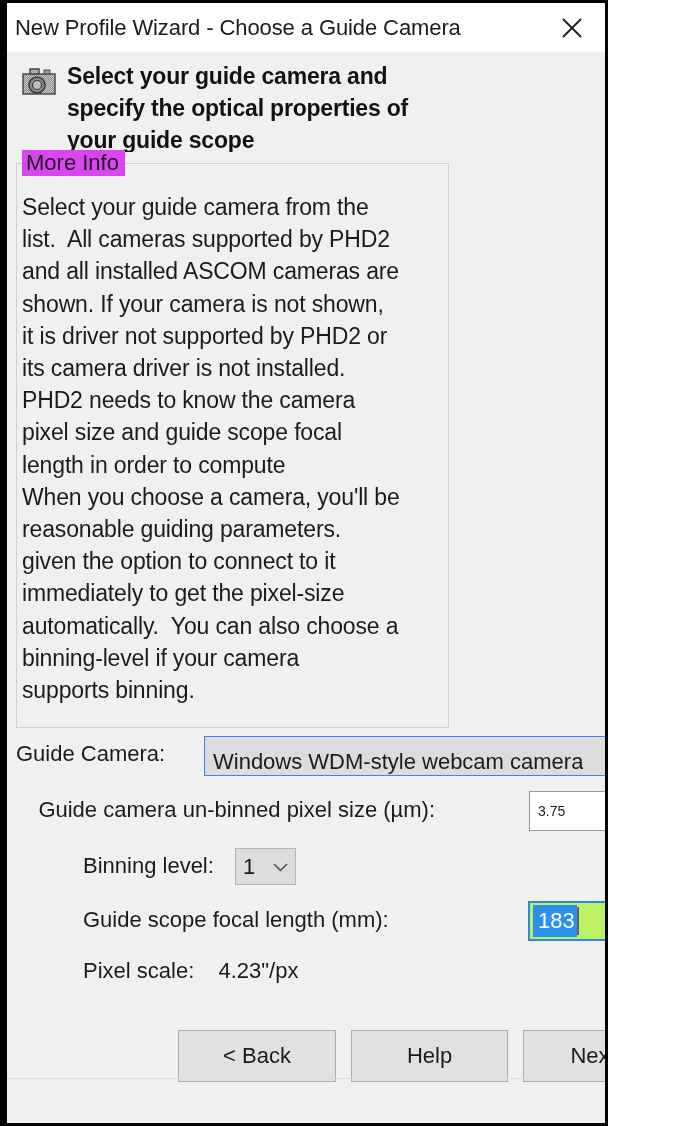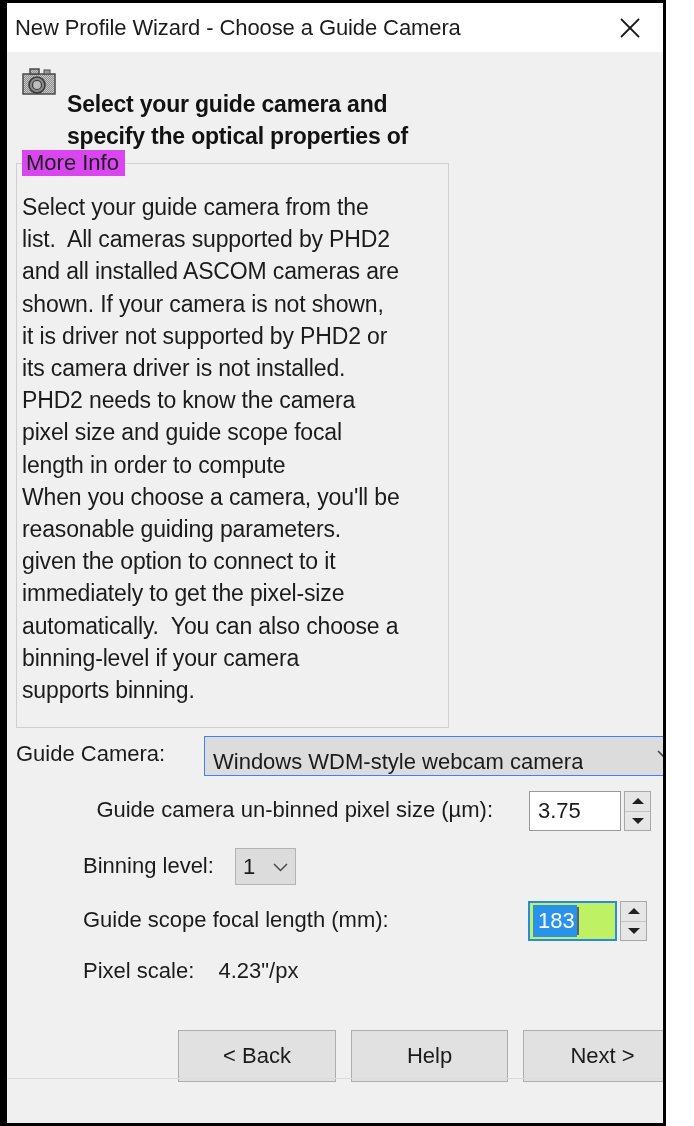--- a/index.html
+++ b/index.html
@@ -13,21 +13,21 @@
     overflow: hidden;
     font-family: "Liberation Sans", sans-serif;
     -webkit-font-smoothing: antialiased;
   }
 
   
   #window {
     position: absolute;
     left: 0;
     top: 0;
-    width: 666px;
+    width: 608px;
     height: 1126px;
     box-sizing: border-box;
     border: 3px solid #000000;
     border-left-width: 7px;
     border-top-width: 3px;
     background: #f0f0f0;
     overflow: hidden;
   }
 
   
@@ -76,21 +76,20 @@
   #header-text {
     position: absolute;
     left: 60px;
     top: 8px;
     right: 10px;
     font-size: 23px;
     font-weight: bold;
     color: #121212;
     line-height: 32px;
     letter-spacing: -0.2px;
-    margin-top: 28px;
   }
   #header-text .hl { display: block; }
 
   
   #moreinfo-group {
     position: absolute;
     left: 9px;
     top: 160px;
     width: 433px;
     height: 565px;
@@ -183,21 +182,21 @@
     top: 0;
     width: 92px;
     height: 40px;
     box-sizing: border-box;
     background: #ffffff;
     border: 1px solid #9a9a9a;
     display: flex;
     align-items: center;
   }
   #pixsize-value {
-    font-size: 22px;
+    font-size: 14px;
     color: #1b1b1b;
     padding-left: 8px;
   }
   #pixsize-spin {
     position: absolute;
     left: 617px;
     top: 0;
     width: 27px;
     height: 40px;
   }

